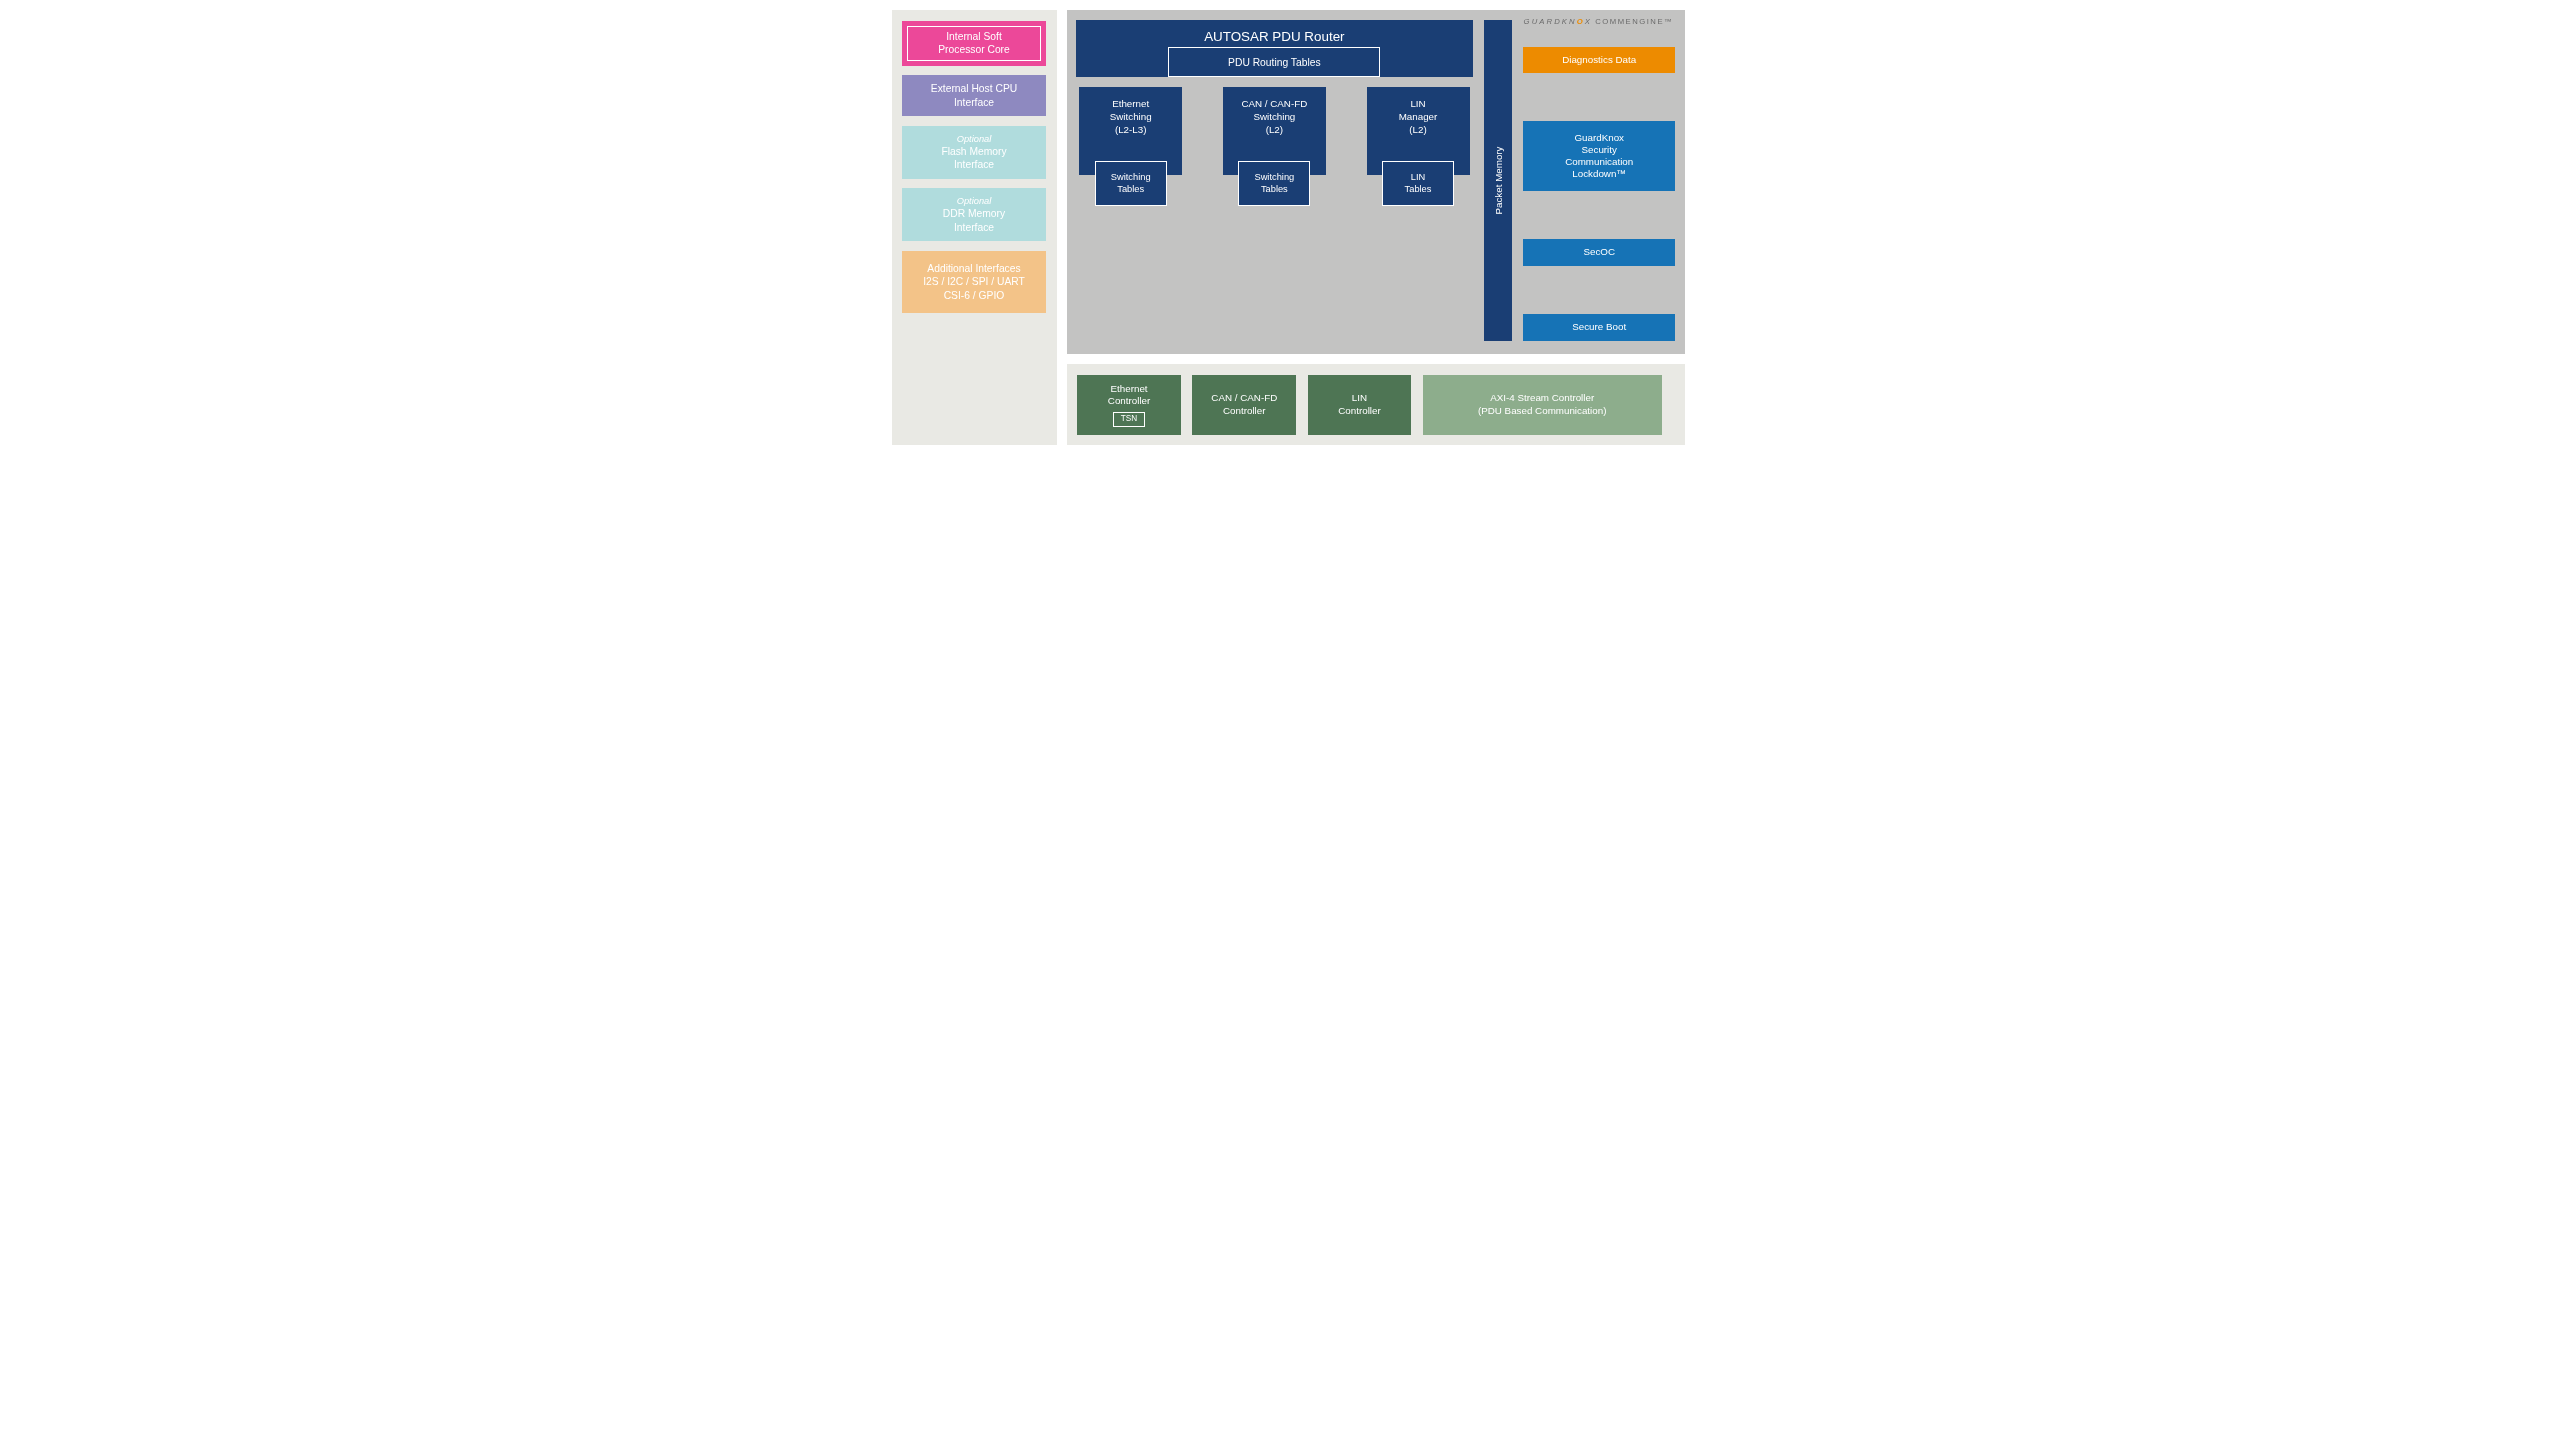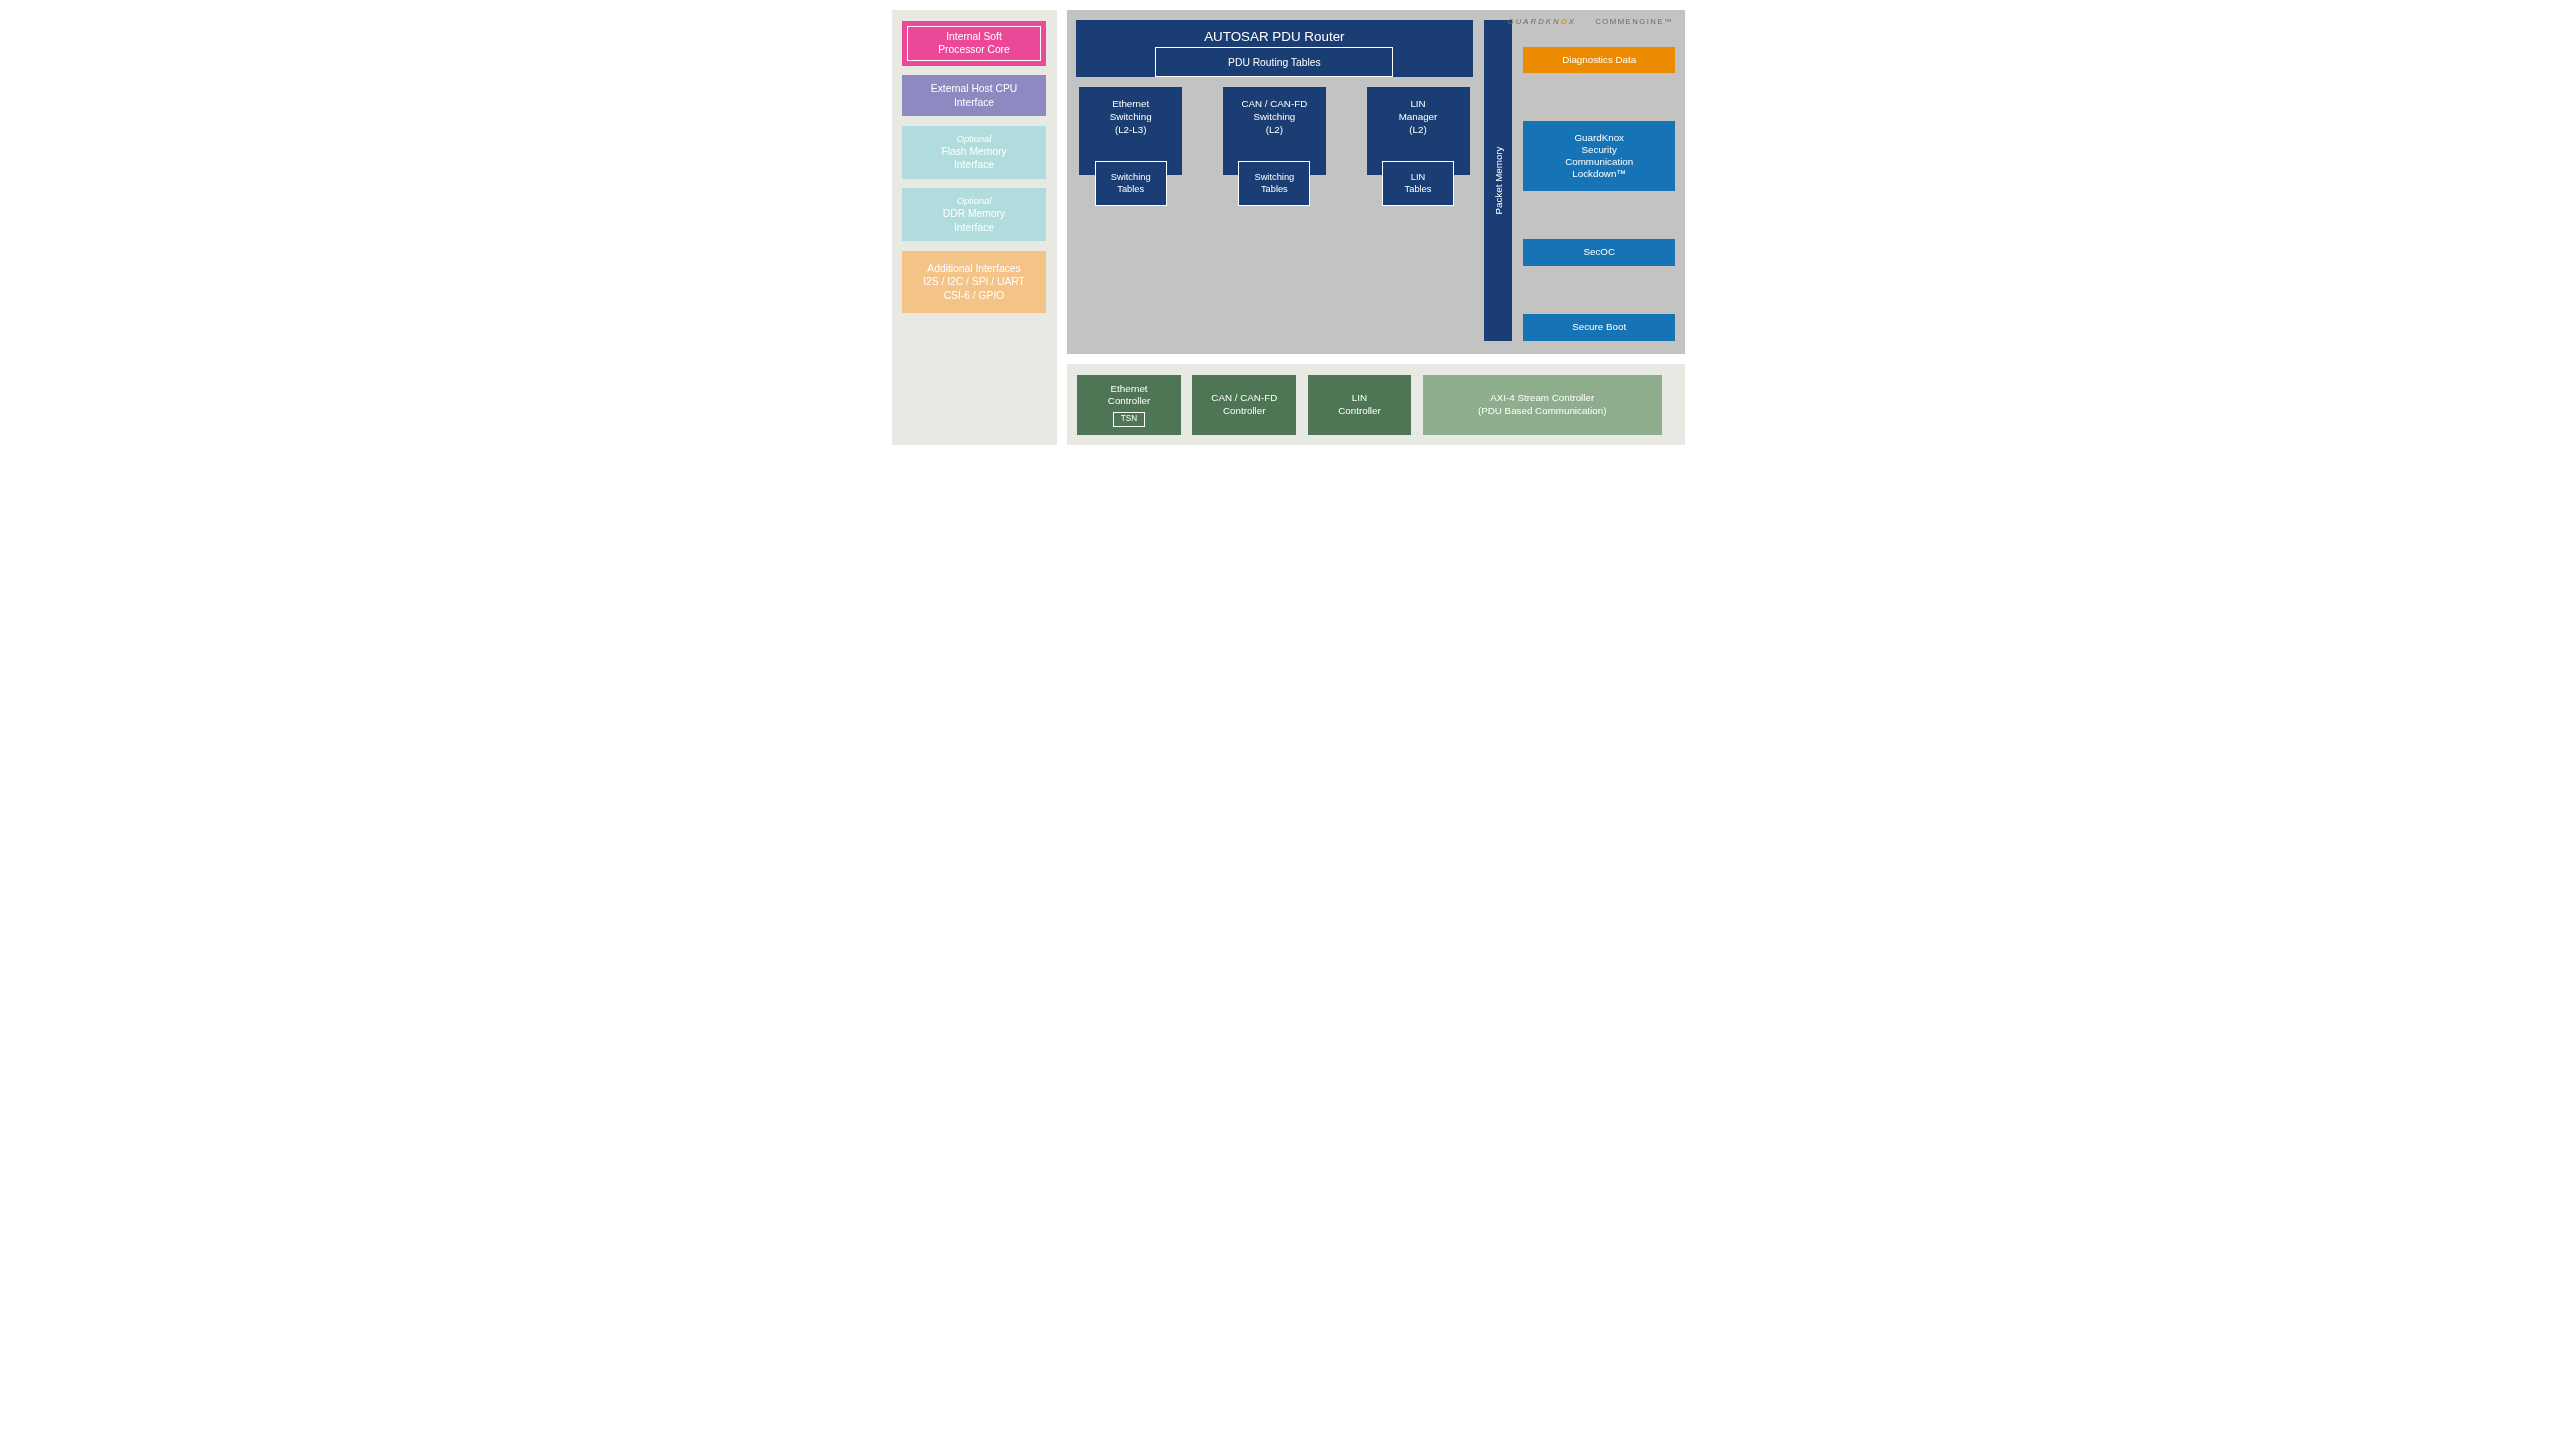--- a/index.html
+++ b/index.html
@@ -86,21 +86,21 @@
     position: relative;
     padding-top: 9.3px;
     padding-bottom: 33px;
   }
   .router-title { font-size: 13.4px; }
   .pdu-sub {
     position: absolute;
     bottom: -0.5px;
     left: 50%;
     transform: translateX(-50%);
-    width: 238px;
+    width: 212px;
     height: 30px;
     border: 0.8px solid #fff;
     display: flex;
     align-items: center;
     justify-content: center;
     font-size: 10.3px;
     background: #1A3E74;
   }
   .switch-row {
     display: flex;
@@ -231,21 +231,21 @@
 I2S / I2C / SPI / UART
 CSI-6 / GPIO</span>
     </div>
   </div>
 
   <div class="right-col">
 
     <div class="top-panel">
       <div class="brand">
         <span class="l1">GUARDKN</span><span class="l1 o-orange">O</span><span class="l1">X</span>
-        <span class="l2" style="margin-left:16px;">COMMENGINE™</span>
+        <span class="l2" style="margin-left:0;">COMMENGINE™</span>
       </div>
 
       <div class="router-zone">
         <div class="router-box">
           <div class="router-title">AUTOSAR PDU Router</div>
           <div class="pdu-sub">
             <span>PDU Routing Tables</span>
           </div>
         </div>
 

